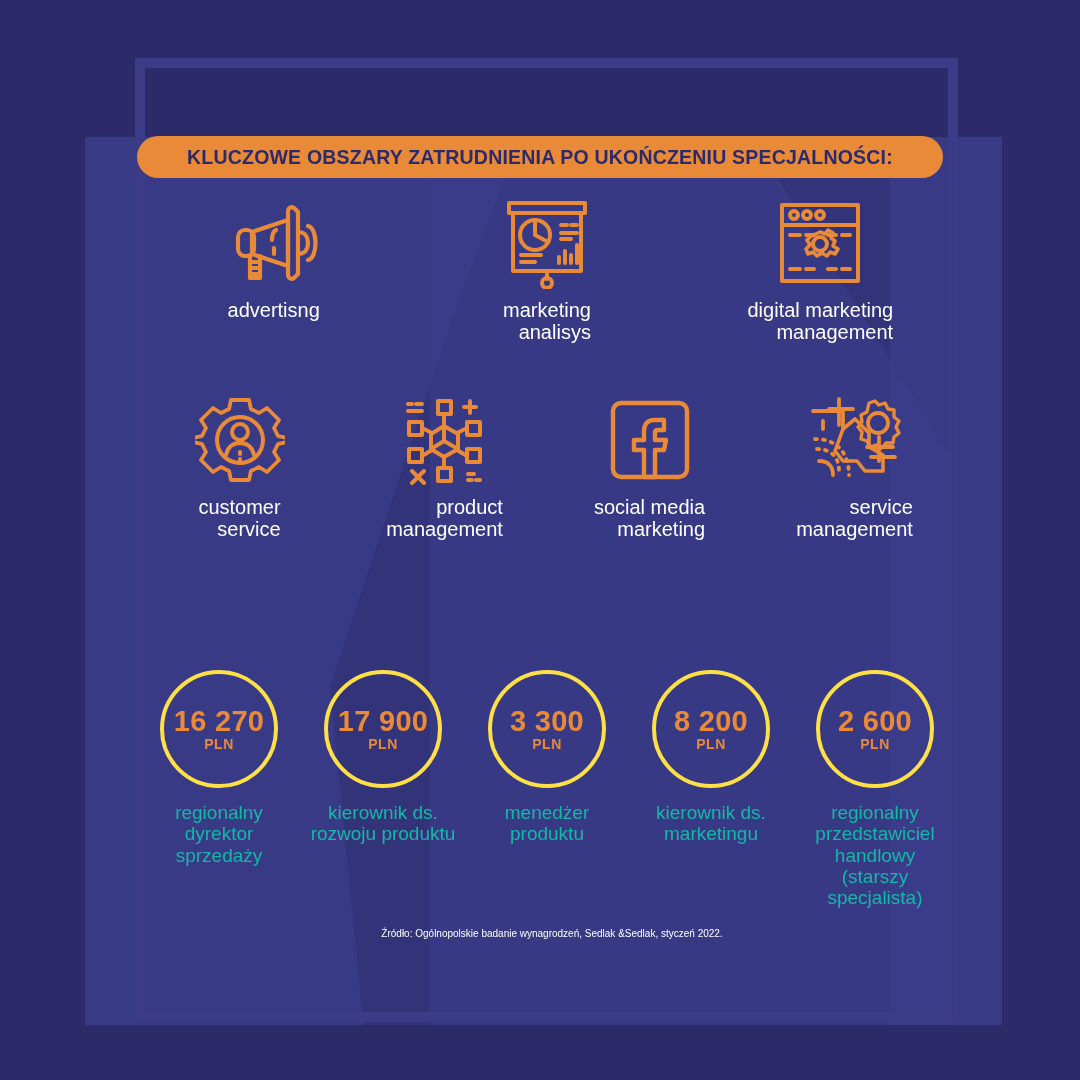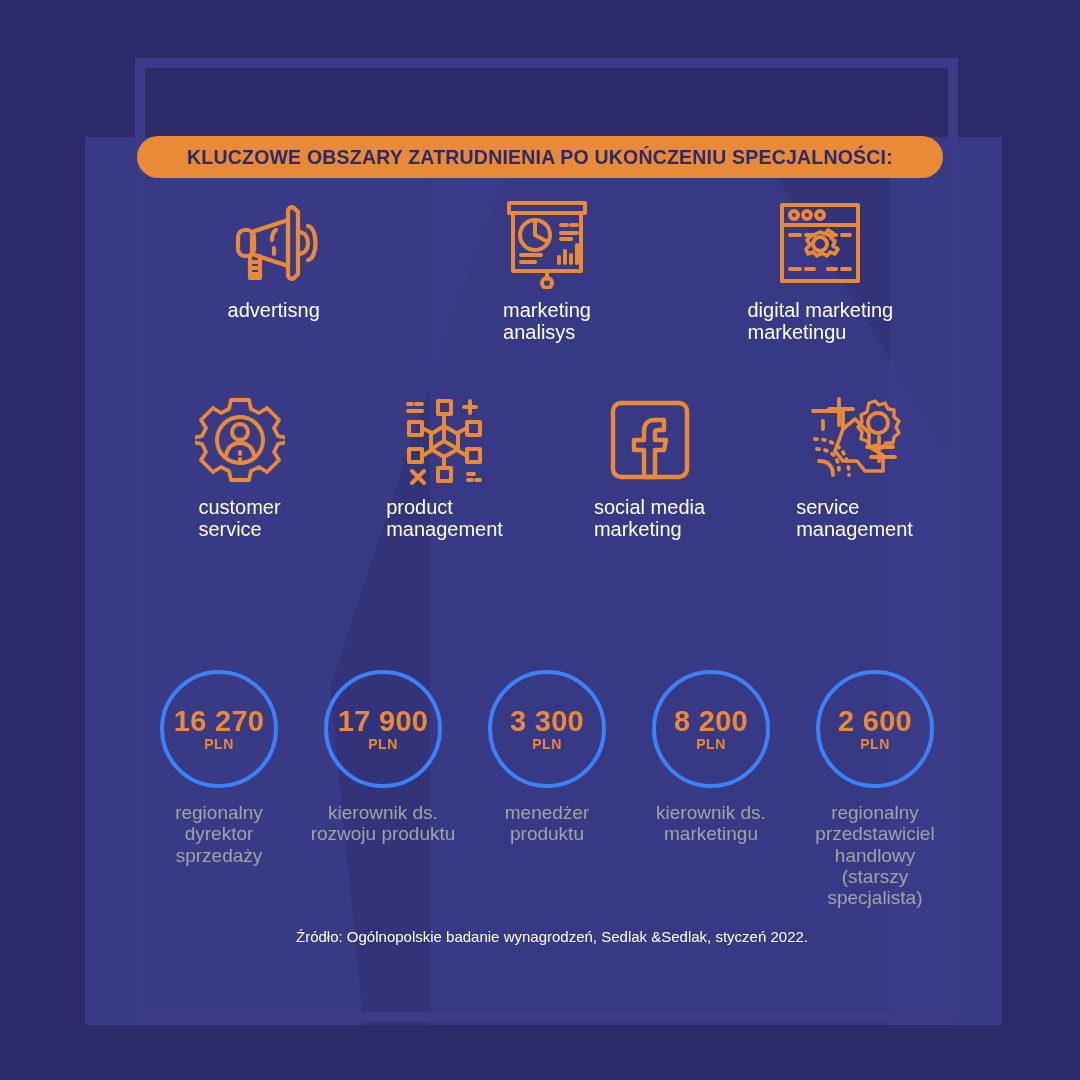--- a/index.html
+++ b/index.html
@@ -48,44 +48,44 @@
   
   .icon-grid{position:absolute;left:137px;top:195px;width:820px;}
   .icon-row{display:flex;}
   .icon-cell{
     flex:1;display:flex;flex-direction:column;align-items:center;
   }
   .icon-art{height:96px;display:flex;align-items:center;justify-content:center;}
   .icon-art svg{display:block;}
   .icon-label{
     margin-top:8px;color:#ffffff;font-size:20px;line-height:1.12;
-    text-align:left;white-space:pre-line;
+    text-align:right;white-space:pre-line;
   }
   .row2{margin-top:48px;}
 
   
   .salary-row{position:absolute;left:137px;top:670px;width:820px;display:flex;}
   .salary-cell{flex:1;display:flex;flex-direction:column;align-items:center;}
   .salary-circle{
     width:118px;height:118px;border-radius:50%;
-    border:4px solid #3b82f6;box-sizing:border-box;
+    border:4px solid #fde047;box-sizing:border-box;
     display:flex;flex-direction:column;align-items:center;justify-content:center;
     gap:1px;
   }
   .salary-amount{color:#e98a38;font-size:29px;font-weight:bold;line-height:1;letter-spacing:.3px;}
   .salary-currency{color:#e98a38;font-size:14px;font-weight:bold;line-height:1;letter-spacing:.5px;}
   .salary-role{
-    margin-top:14px;color:#a3a3a3;font-size:19px;line-height:1.12;
+    margin-top:14px;color:#14b8a6;font-size:19px;line-height:1.12;
     text-align:center;white-space:pre-line;
   }
 
   
   .source{
     position:absolute;left:0;right:0;top:928px;text-align:center;
-    color:#ffffff;font-size:15px;padding-left:24px;
+    color:#ffffff;font-size:10px;padding-left:24px;
   }
 </style>
 </head>
 <body>
 
 <div id="stage">
 
   <div class="bg-dark-base"></div>
   <div class="bg-panel"></div>
   <div class="bg-swoosh"></div>
@@ -150,21 +150,21 @@
               <path d="M14 36 L24 36 M30 36 L38 36"></path>
               <path d="M52 36 L60 36 M66 36 L74 36"></path>
               <path d="M14 70 L24 70 M30 70 L38 70"></path>
               <path d="M52 70 L60 70 M66 70 L74 70"></path>
               <path d="M44 33 L49 35 L52 31 L57 34 L55 39 L59 42 L57 47 L62 50 L59 55 L54 53 L51 57 L46 54
                        L41 57 L37 53 L32 55 L30 50 L34 46 L31 41 L35 37 L40 35 Z" stroke-width="3.6"></path>
               <circle cx="44" cy="45" r="7"></circle>
             </svg>
           </div>
           <div class="icon-label">digital marketing
-marketingu</div>
+management</div>
         </div>
 
 
       </div>
 
       <div class="icon-row row2">
 
         <div class="icon-cell">
           <div class="icon-art">
             <svg width="90" height="90" viewBox="0 0 90 90" fill="none" stroke="#e98a38" stroke-width="4" stroke-linecap="round" stroke-linejoin="round">

